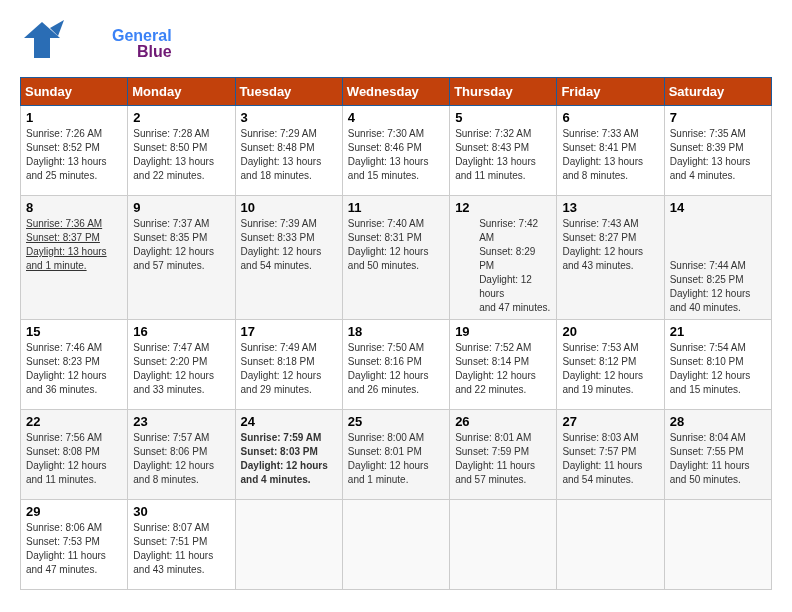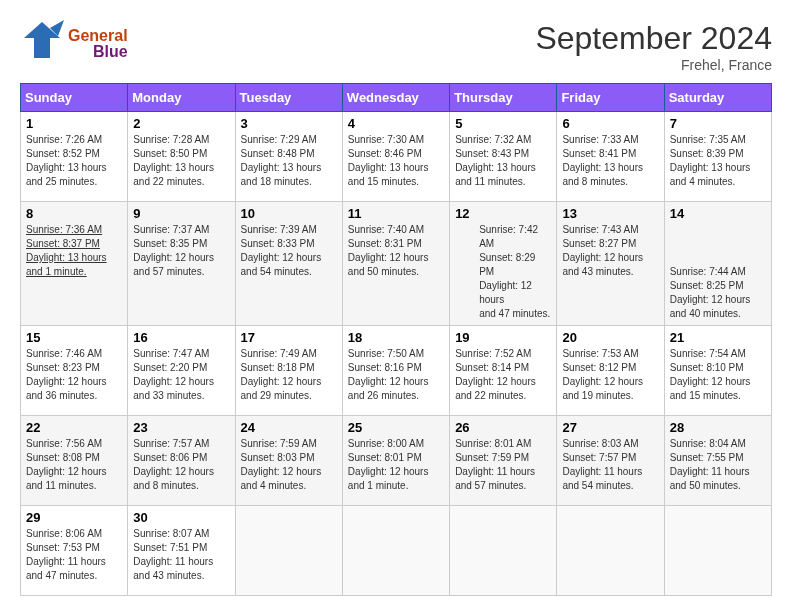--- a/index.html
+++ b/index.html
@@ -27,21 +27,21 @@
     .location {
       font-size: 14px;
       color: #555;
     }
     .calendar {
       width: 100%;
       border-collapse: collapse;
       font-size: 11px;
     }
     .calendar thead th {
-      background: #8b5cf6;
+      background: #c2410c;
       color: white;
       padding: 6px 4px;
       text-align: left;
       font-size: 13px;
       font-weight: bold;
       border: 1px solid #1e5a9a;
     }
     .calendar tbody td {
       border: 1px solid #ccc;
       vertical-align: top;
@@ -77,21 +77,22 @@
       margin-right: 4px;
     }
     .logo-words {
       display: flex;
       flex-direction: column;
       line-height: 1;
     }
     .logo-general {
       font-size: 16px;
       font-weight: bold;
-      color: #c2410c;
+      color: #3b82f6;
+      margin-left: 44px;
     }
     .logo-blue {
       font-size: 16px;
       font-weight: bold;
       color: #701a75;
       text-align: right;
     }
   </style>
 </head>
 <body>
@@ -102,24 +103,20 @@
       <svg width="44" height="40" viewBox="0 0 44 40">
         <polygon points="22,2 40,18 30,18 30,38 14,38 14,18 4,18" fill="#2a6db5"></polygon>
         <polygon points="30,8 44,0 38,16" fill="#2a6db5"></polygon>
       </svg>
     </div>
     <div class="logo-words">
       <span class="logo-general">General</span>
       <span class="logo-blue">Blue</span>
     </div>
   </div>
-  <div class="title-area">
-    <div class="month-title">September 2024</div>
-    <div class="location">Frehel, France</div>
-  </div>
 </div>
 
 <table class="calendar">
   <thead>
     <tr id="header-row">
         <th>Sunday</th>
         <th>Monday</th>
         <th>Tuesday</th>
         <th>Wednesday</th>
         <th>Thursday</th>
@@ -291,21 +288,21 @@
         </td>
         <td>
           <span class="day-number">23</span>
           <div class="day-info" style="white-space: pre-line;">Sunrise: 7:57 AM
 Sunset: 8:06 PM
 Daylight: 12 hours
 and 8 minutes.</div>
         </td>
         <td>
           <span class="day-number">24</span>
-          <div class="day-info" style="white-space: pre-line;">Sunrise: 7:59 AM
+          <div class="day-info" style="white-space: pre-line; font-weight: bold;">Sunrise: 7:59 AM
 Sunset: 8:03 PM
 Daylight: 12 hours
 and 4 minutes.</div>
         </td>
         <td>
           <span class="day-number">25</span>
           <div class="day-info" style="white-space: pre-line;">Sunrise: 8:00 AM
 Sunset: 8:01 PM
 Daylight: 12 hours
 and 1 minute.</div>

